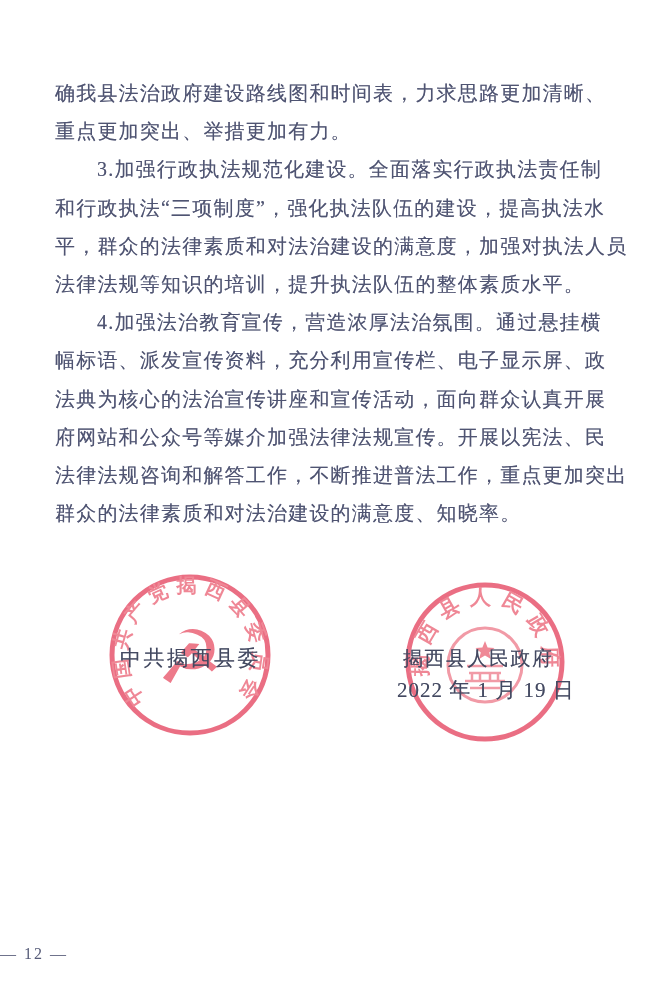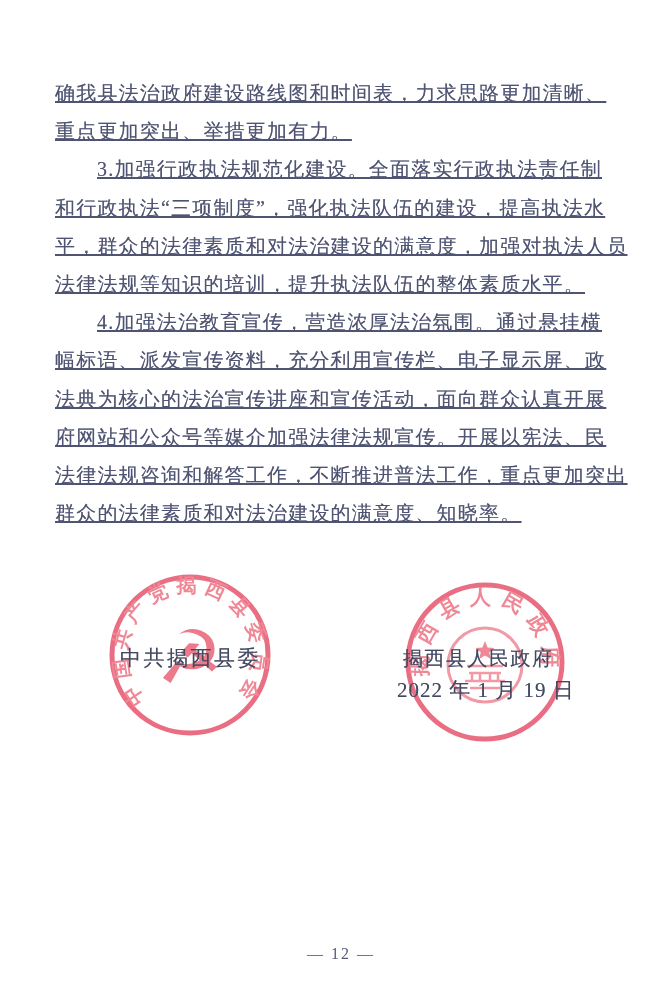--- a/index.html
+++ b/index.html
@@ -12,21 +12,20 @@
     width:650px;height:1008px;
     margin:0 auto;
     background:#ffffff;
     overflow:hidden;
   }
   
   .text-block{
     position:absolute;
     left:55px;top:74px;width:554px;
     color:#4f5472;
-    text-decoration:underline;
   }
   .line{
     height:38.2px;line-height:38.2px;
     font-size:20px;
     letter-spacing:1.2px;
     white-space:nowrap;
     text-shadow:0 0 0.6px rgba(79,84,114,0.55);
   }
   .line.indent{ text-indent:42px; }
 
@@ -64,25 +63,23 @@
     text-shadow:0 0 0.6px rgba(67,73,97,0.55);
   }
   .party-name{ left:120px; top:644px; font-size:21px; letter-spacing:2.5px; }
   .gov-name{ left:403px; top:645px; font-size:20px; letter-spacing:1.5px; }
   .date-line{ left:397px; top:676px; font-size:21px; letter-spacing:1px; }
 
   
   .page-number{
     position:absolute;
     left:0;right:0;top:945px;
-    text-align:center;
     font-size:16px;
     letter-spacing:2px;
     color:#565b78;
-    padding-left:32px;
   }
 </style>
 </head>
 <body>
 
 <div class="page">
 
   <div class="text-block">
     <div class="line">确我县法治政府建设路线图和时间表，力求思路更加清晰、</div>
     <div class="line">重点更加突出、举措更加有力。</div>

